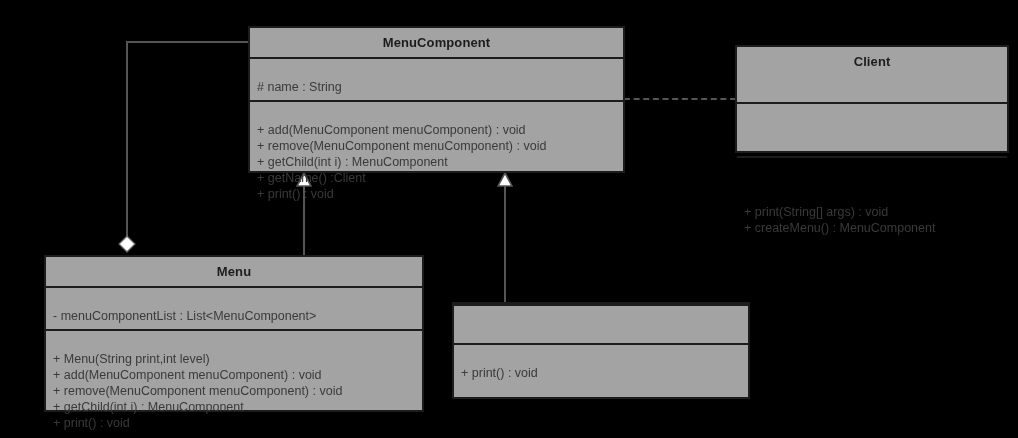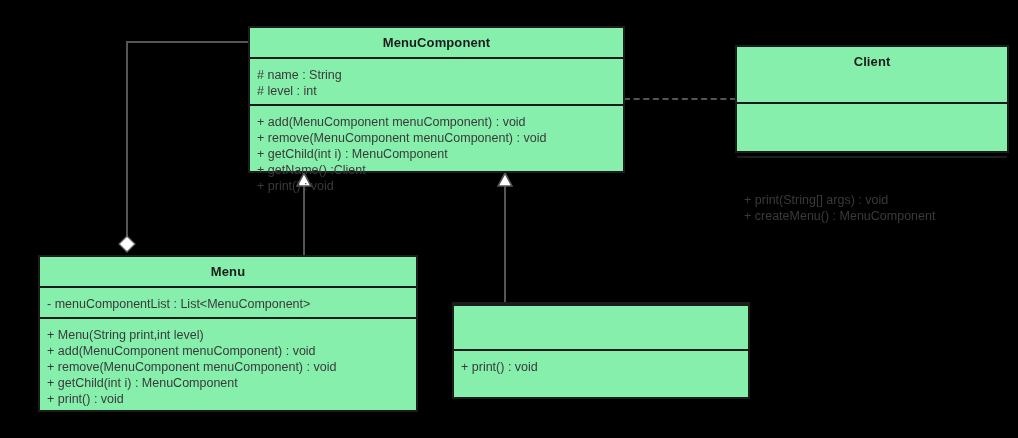--- a/index.html
+++ b/index.html
@@ -10,42 +10,42 @@
   #canvas {
     position: relative;
     width: 1018px;
     height: 438px;
     background: #000000;
     overflow: hidden;
     font-family: "Liberation Sans", sans-serif;
   }
   .uml-class {
     position: absolute;
-    background: #86efac;
+    background: #a3a3a3;
     border: 2px solid #1c1c1c;
     box-sizing: border-box;
     display: flex;
     flex-direction: column;
   }
   .uml-title {
     text-align: center;
     font-weight: bold;
     font-size: 13px;
     color: #1c1c1c;
     padding: 7px 6px 7px 6px;
     box-sizing: border-box;
     letter-spacing: 0.1px;
   }
   .uml-divider {
     height: 2px;
     background: #1c1c1c;
     flex: none;
   }
   .uml-compartment {
-    padding: 8px 7px 5px 7px;
+    padding: 20px 7px 5px 7px;
     box-sizing: border-box;
     flex: 1 1 auto;
   }
   .uml-compartment.empty {
     padding: 0;
   }
   .uml-line {
     font-size: 12.5px;
     color: #3a3a3a;
     line-height: 16px;
@@ -102,21 +102,20 @@
     </svg>
   </div>
 
   <div class="conn-dashed" style="left:624px; top:98px; width:112px;"></div>
 
   <div class="uml-class" style="left:248px; top:26px; width:377px; height:147px;">
     <div class="uml-title">MenuComponent</div>
     <div class="uml-divider"></div>
     <div class="uml-compartment">
       <div class="uml-line"># name : String</div>
-      <div class="uml-line"># level : int</div>
     </div>
     <div class="uml-divider"></div>
     <div class="uml-compartment">
       <div class="uml-line">+ add(MenuComponent menuComponent) : void</div>
       <div class="uml-line">+ remove(MenuComponent menuComponent) : void</div>
       <div class="uml-line">+ getChild(int i) : MenuComponent</div>
       <div class="uml-line">+ getName() :Client</div>
       <div class="uml-line">+ print() : void</div>
     </div>
   </div>
@@ -125,21 +124,21 @@
     <div class="uml-title">Client</div>
     <div class="uml-divider"></div>
     <div class="uml-compartment empty" style="height:26px;"></div>
     <div class="uml-divider"></div>
     <div class="uml-compartment">
       <div class="uml-line">+ print(String[] args) : void</div>
       <div class="uml-line">+ createMenu() : MenuComponent</div>
     </div>
   </div>
 
-  <div class="uml-class" style="left:38px; top:255px; width:380px; height:157px;">
+  <div class="uml-class" style="left:44px; top:255px; width:380px; height:157px;">
     <div class="uml-title">Menu</div>
     <div class="uml-divider"></div>
     <div class="uml-compartment">
       <div class="uml-line">- menuComponentList : List&lt;MenuComponent&gt;</div>
     </div>
     <div class="uml-divider"></div>
     <div class="uml-compartment">
       <div class="uml-line">+ Menu(String print,int level)</div>
       <div class="uml-line">+ add(MenuComponent menuComponent) : void</div>
       <div class="uml-line">+ remove(MenuComponent menuComponent) : void</div>

